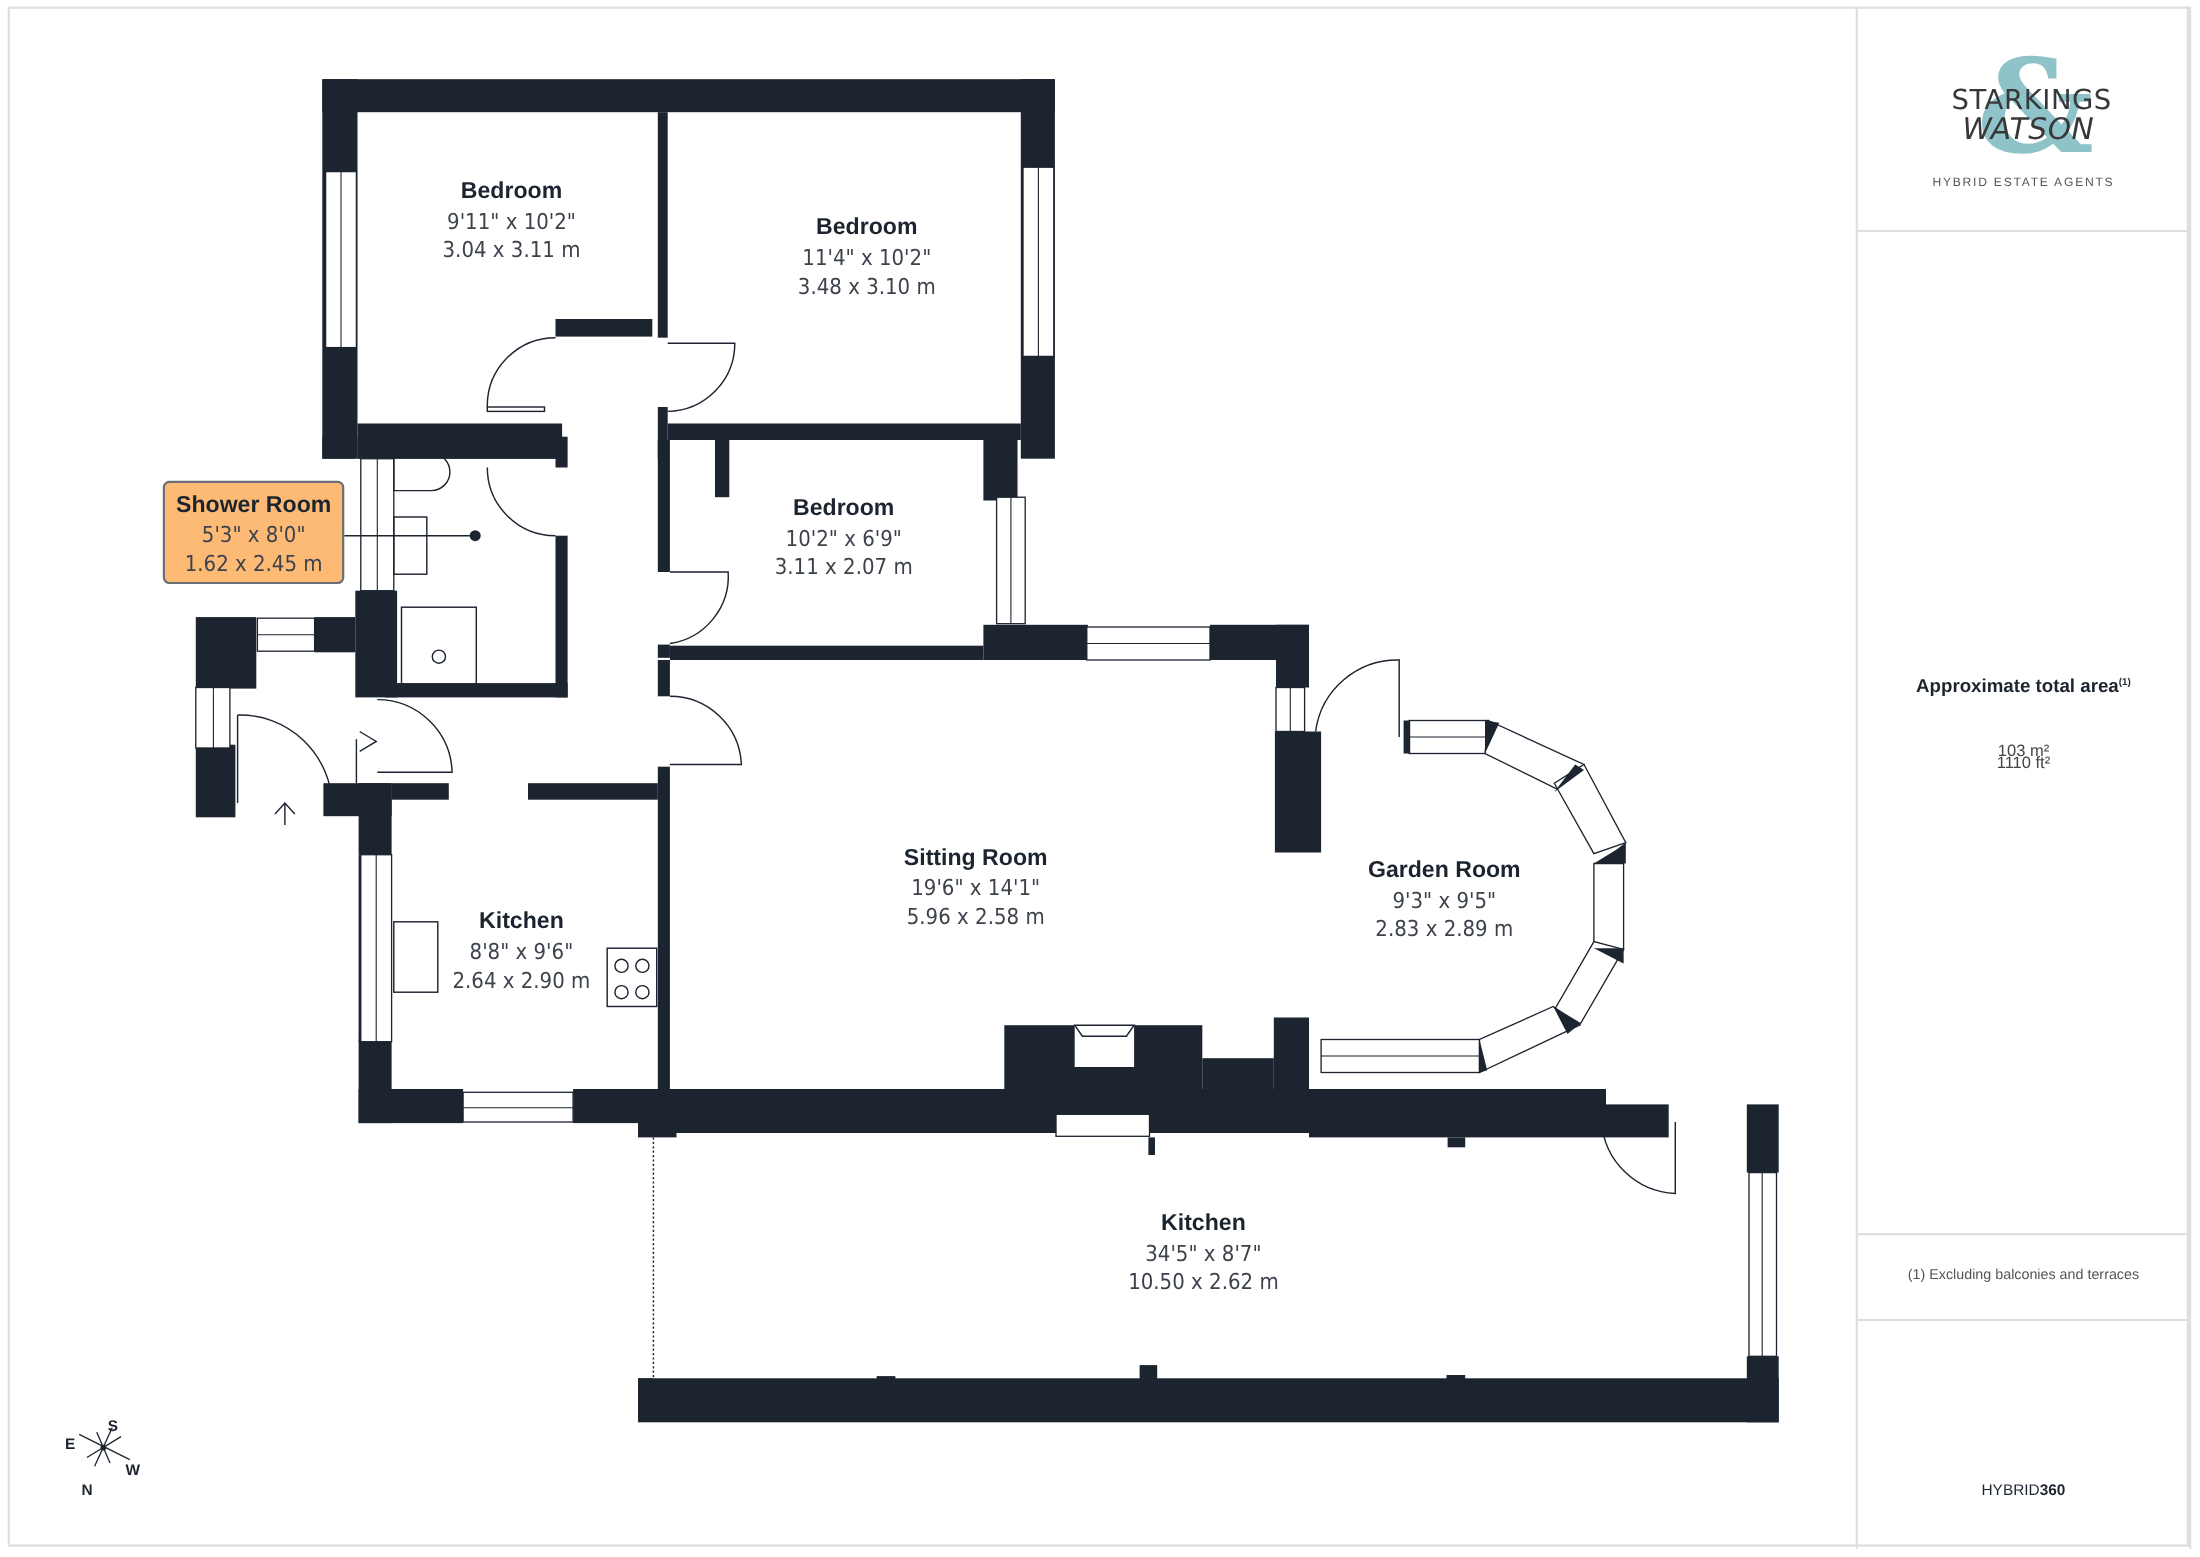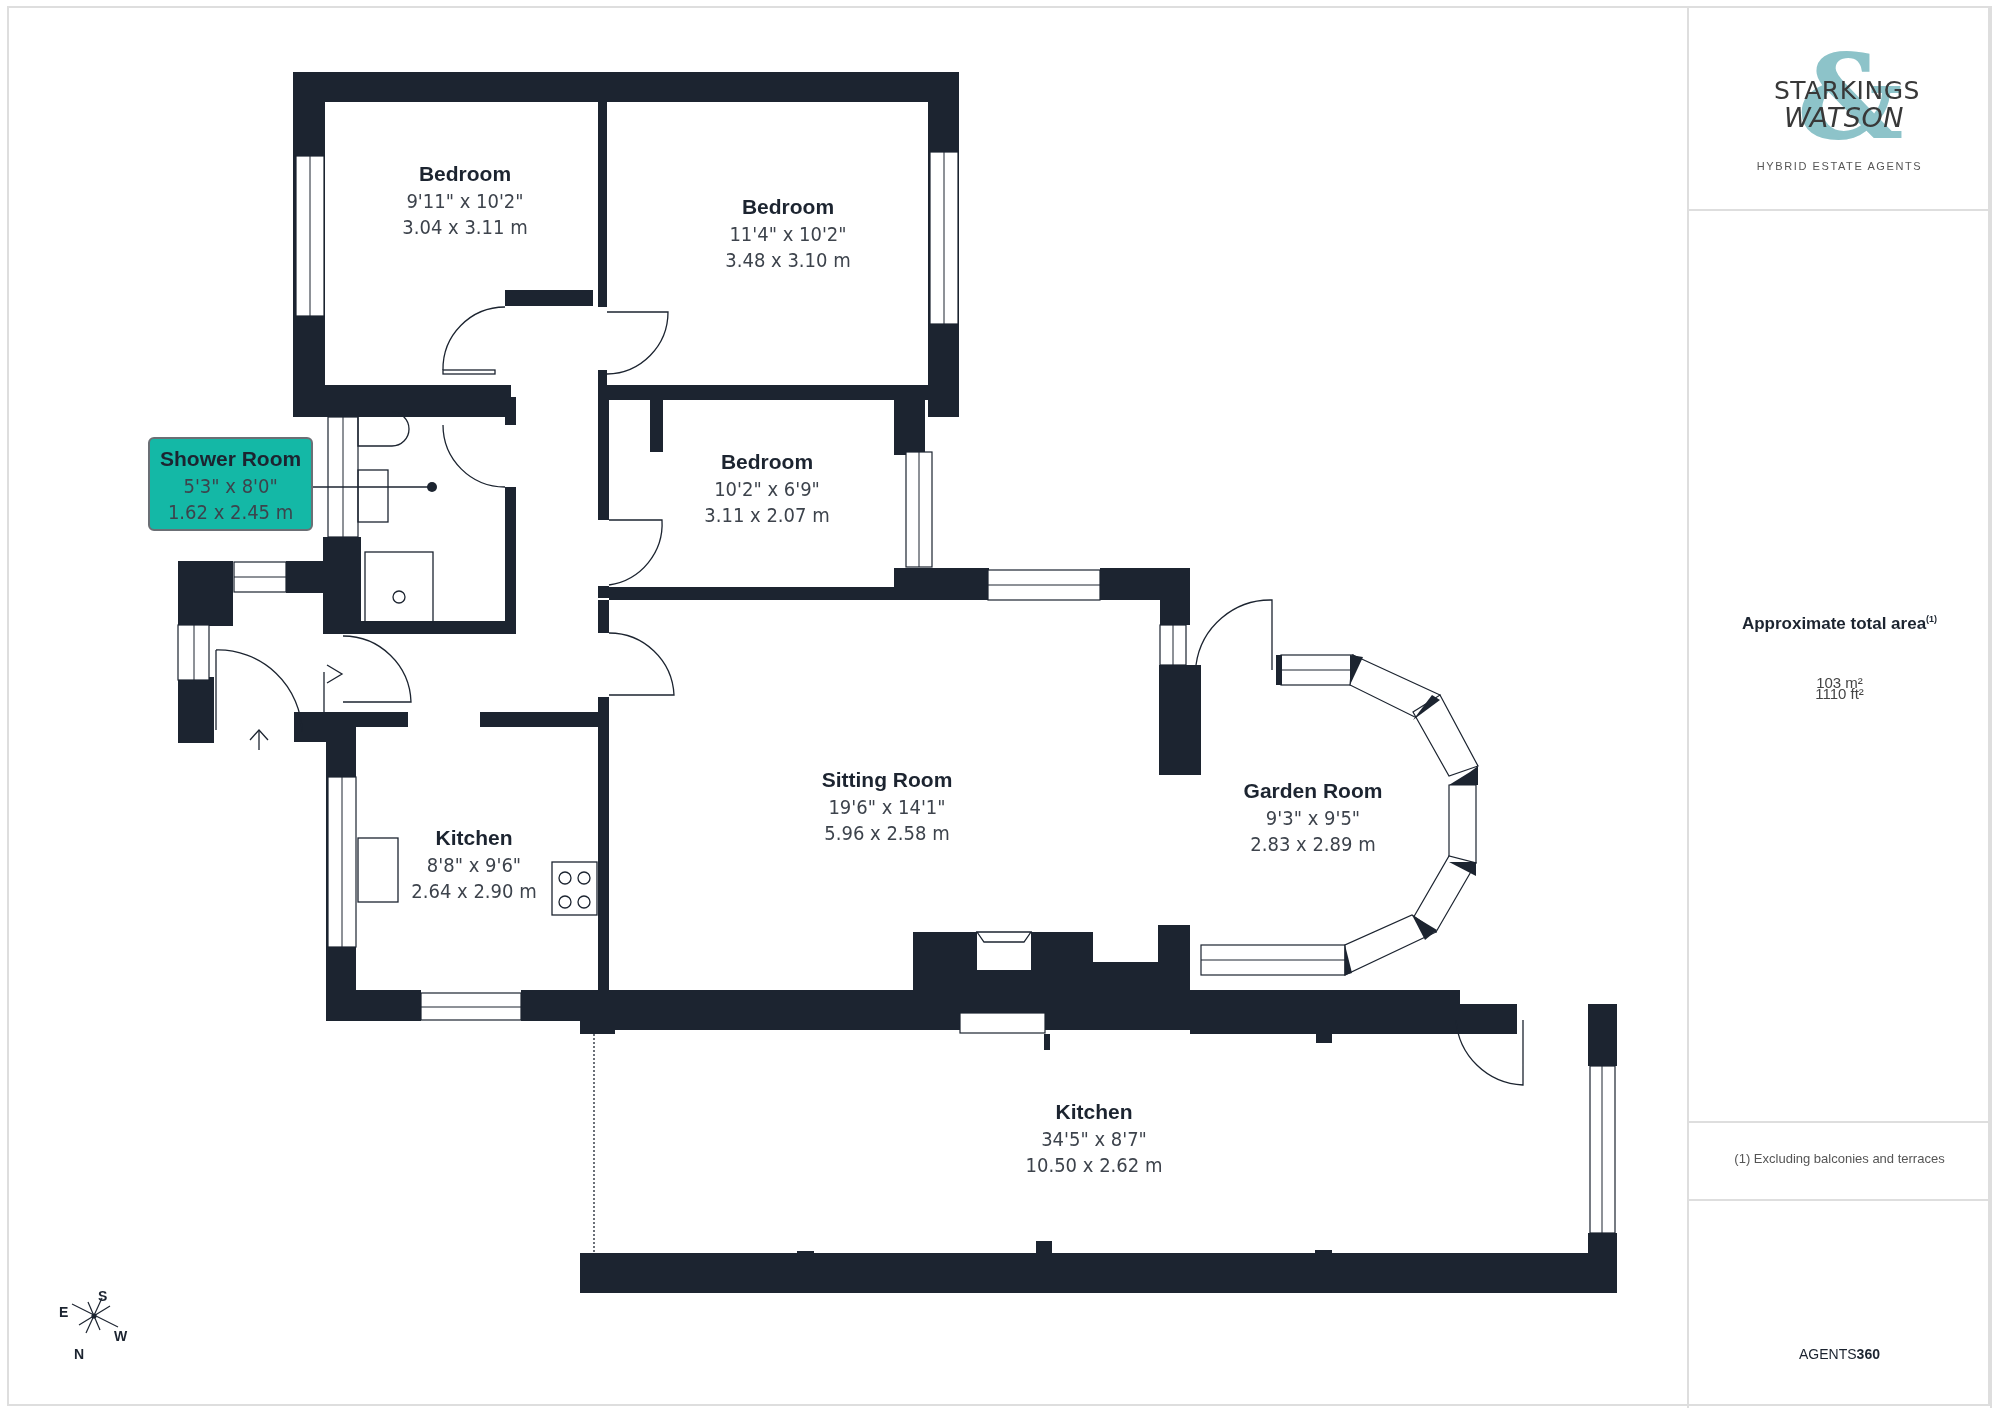--- a/index.html
+++ b/index.html
@@ -17,21 +17,21 @@
   .area-title { position:absolute; left:0; right:0; top:608px; text-align:center; font-weight:bold; font-size:17px; color:#1c2430; }
   .area-title sup { font-size:9px; }
   .area-v { position:absolute; left:0; right:0; text-align:center; font-size:15px; color:#444; }
   .foot1 { position:absolute; left:0; right:0; top:1145px; text-align:center; font-size:13px; color:#555; }
   .foot2 { position:absolute; left:28px; right:28px; top:1224px; text-align:center; font-size:13.5px; line-height:20px; color:#555; }
   .brand { position:absolute; left:0; right:0; top:1340px; text-align:center; font-size:14px; color:#1c2430; }
   .brand b { font-weight:bold; }
   .room { position:absolute; text-align:center; transform:translateX(-50%); white-space:nowrap; }
   .room .n { font-weight:bold; font-size:21px; color:#1c2430; line-height:28px; }
   .room .d { font-size:20px; color:#3d434c; line-height:26px; font-family:"DejaVu Sans", sans-serif; font-stretch:condensed; }
-  .boxed { border:2px solid #6b6f75; border-radius:6px; padding:6px 10px 4px 10px; background:#14b8a6; transform:none; }
+  .boxed { border:2px solid #6b6f75; border-radius:6px; padding:6px 10px 4px 10px; background:#fdba74; transform:none; }
   .compass-l { position:absolute; font-weight:bold; font-size:14px; color:#1c2430; }
 </style>
 </head>
 <body>
 
 <div class="frame"></div>
 
 <svg class="plan" width="1688" height="1415" viewBox="0 0 1688 1415">
   <g fill="#1c2430">
 
@@ -244,14 +244,14 @@
       <span class="logo-l2">WATSON</span>
       <div class="logo-tag">HYBRID ESTATE AGENTS</div>
     </div>
   </div>
   <div class="area-title"><span>Approximate total area</span><sup>(1)</sup></div>
   <div class="area-v" style="top:640px;margin-top:39px;">1110 ft²</div>
   <div class="area-v" style="top:668px;">103 m²</div>
   <div class="sec" style="top:0;height:1115px;border-bottom:2px solid #dedede;"></div>
   <div class="sec" style="top:1115px;height:78px;"></div>
   <div class="foot1">(1) Excluding balconies and terraces</div>
-  <div class="brand"><span>AGENTS</span><b>360</b></div>
+  <div class="brand"><span>HYBRID</span><b>360</b></div>
 </div>
 
 </body></html>

